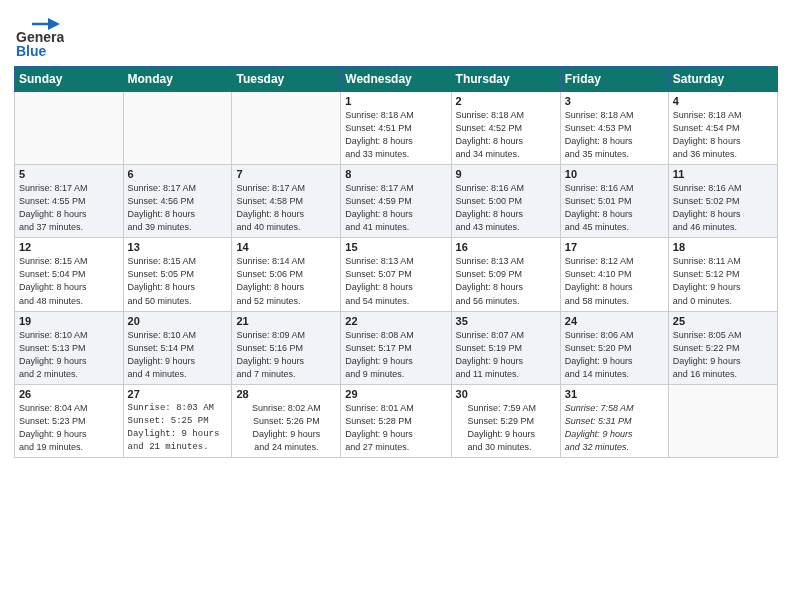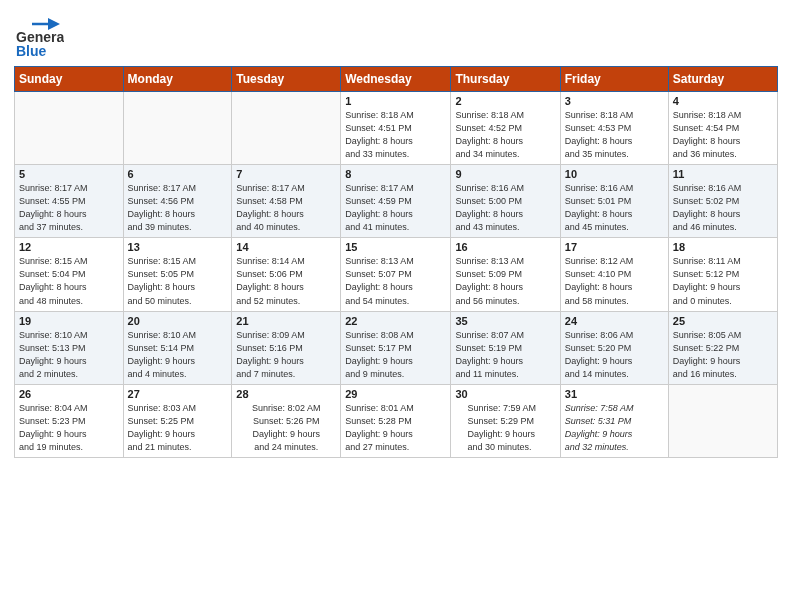--- a/index.html
+++ b/index.html
@@ -41,21 +41,21 @@
       font-size: 15px;
       color: #555;
       margin-top: 2px;
     }
     .calendar {
       width: 100%;
       border-collapse: collapse;
       border: 1px solid #ccc;
     }
     .calendar th {
-      background: #c2410c;
+      background: #0f766e;
       color: #fff;
       font-size: 12px;
       font-weight: bold;
       padding: 5px 4px;
       text-align: left;
       border: 1px solid #2a60a0;
     }
     .calendar td {
       vertical-align: top;
       border: 1px solid #ccc;
@@ -309,21 +309,21 @@
         <tr>
           <td>
             <span class="day-number">26</span>
             <div class="day-info" style="white-space: pre-line;">Sunrise: 8:04 AM
 Sunset: 5:23 PM
 Daylight: 9 hours
 and 19 minutes.</div>
           </td>
           <td>
             <span class="day-number">27</span>
-            <div class="day-info" style="white-space: pre-line;">Sunrise: 8:03 AM
+            <div class="day-info" style="white-space: pre-line; font-family: Liberation Mono, monospace;">Sunrise: 8:03 AM
 Sunset: 5:25 PM
 Daylight: 9 hours
 and 21 minutes.</div>
           </td>
           <td>
             <span class="day-number">28</span>
             <div class="day-info" style="white-space: pre-line; text-align: center;">Sunrise: 8:02 AM
 Sunset: 5:26 PM
 Daylight: 9 hours
 and 24 minutes.</div>

